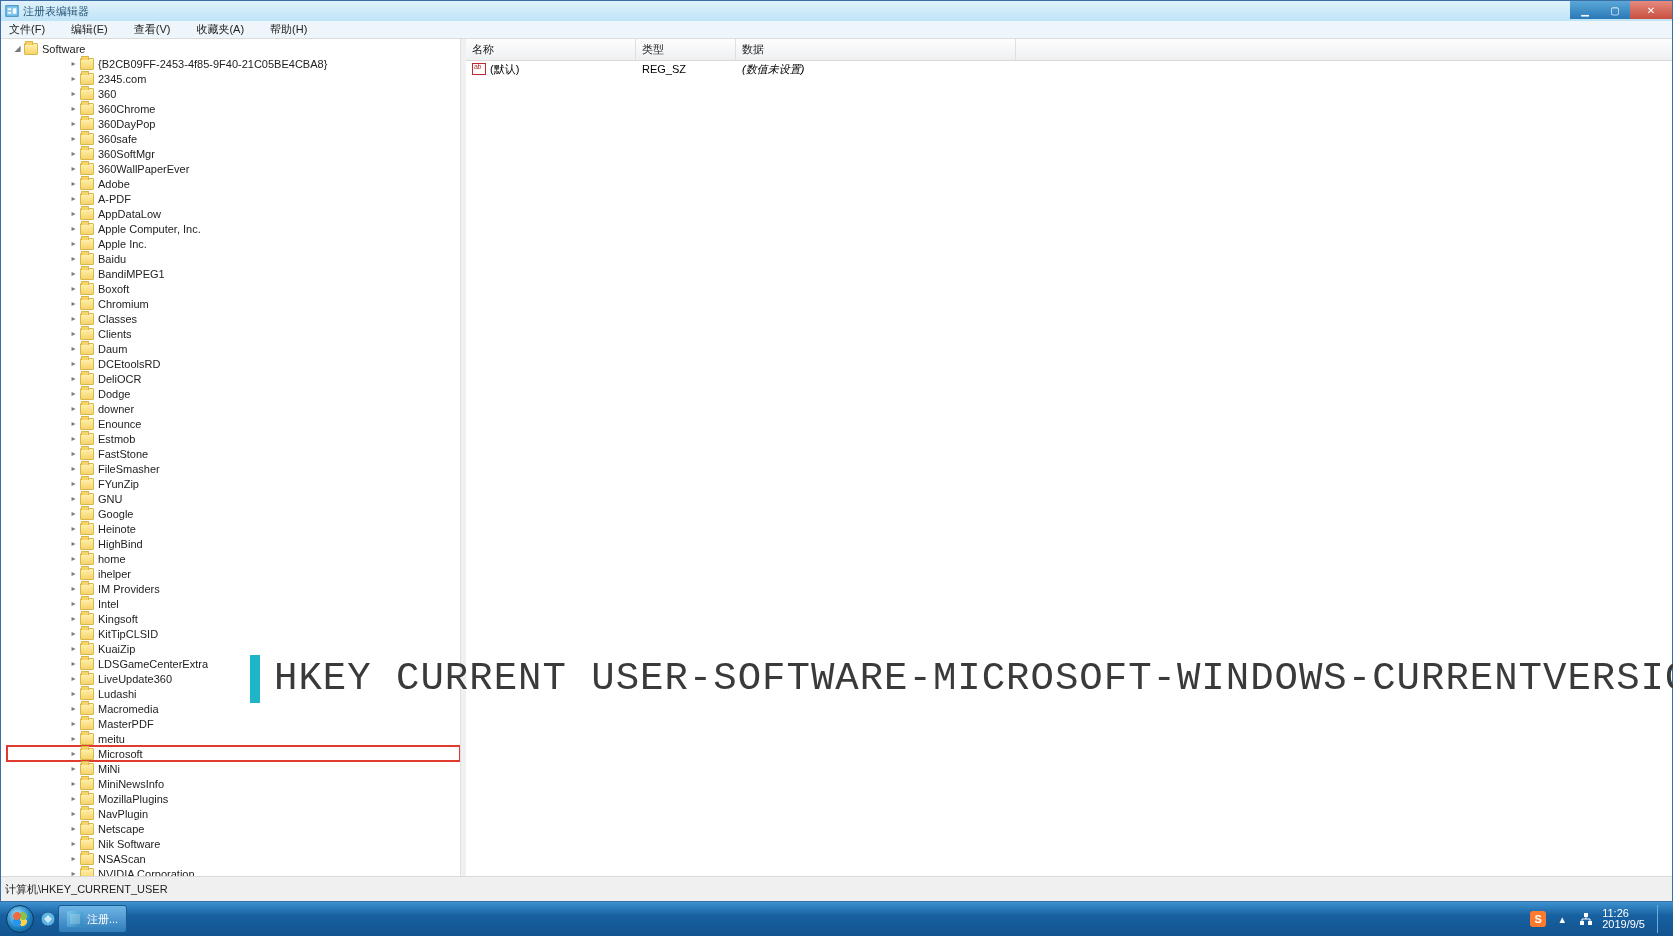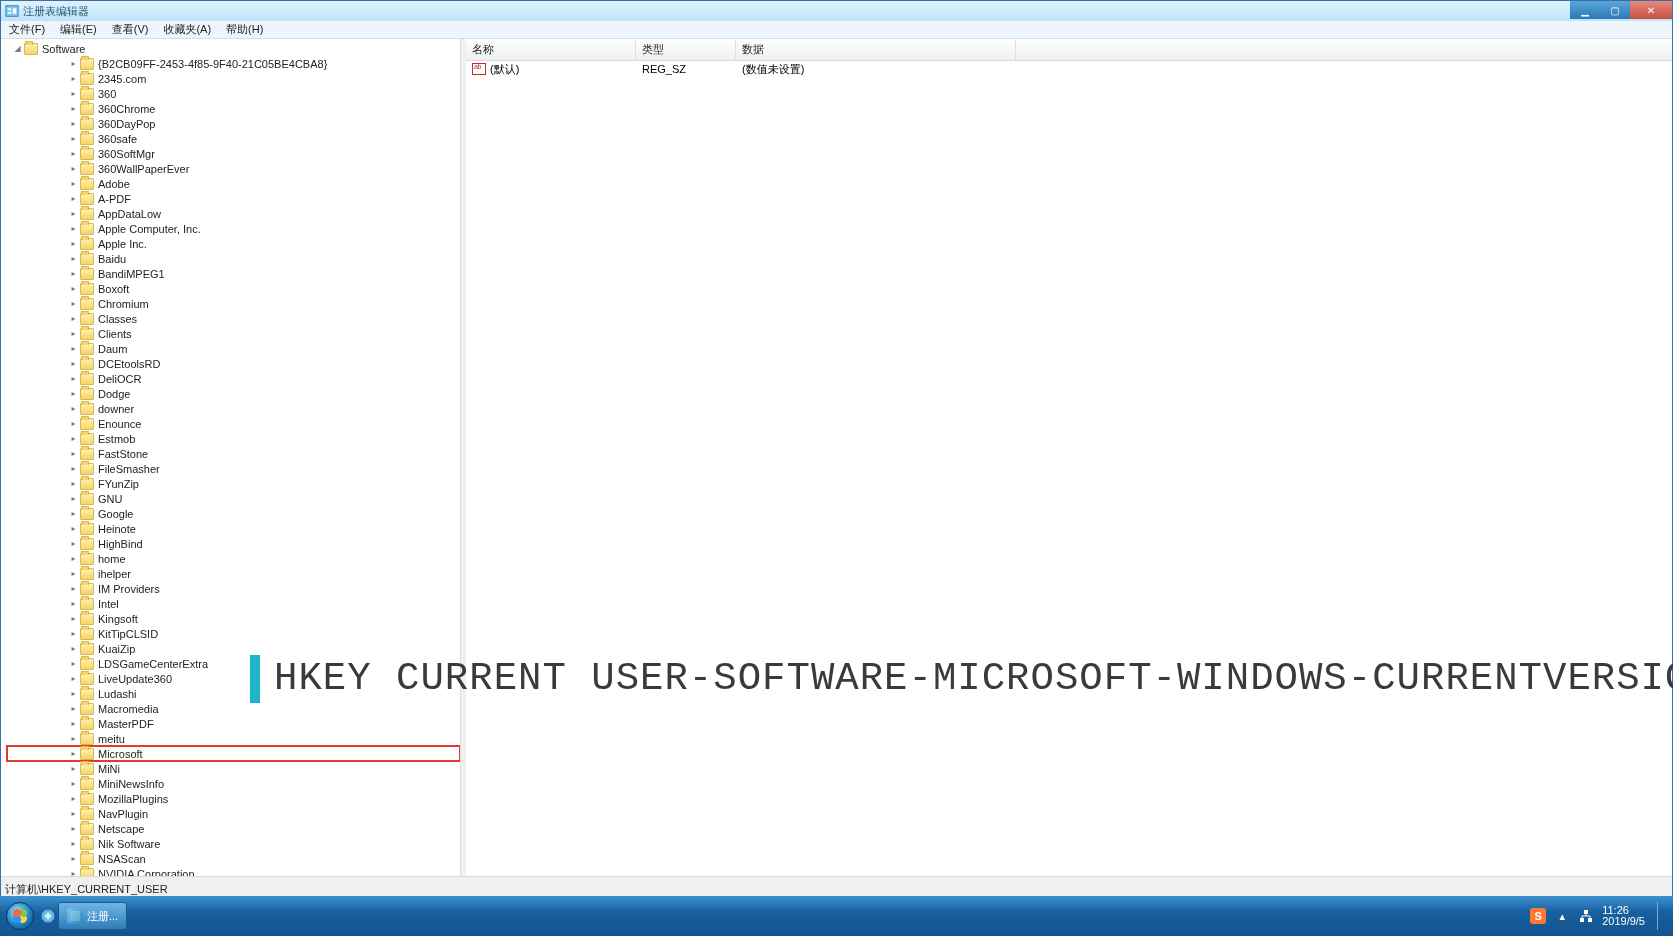--- a/index.html
+++ b/index.html
@@ -9,21 +9,21 @@
   .win { position:absolute; left:0; top:0; width:1673px; height:902px; background:#fff; border:1px solid #3a6ea5; display:flex; flex-direction:column; }
   .titlebar { height:20px; background:linear-gradient(to bottom,#dff2fb,#bfe4f7); display:flex; align-items:center; padding:0 4px; position:relative; }
   .titlebar .icon { width:14px; height:14px; margin-right:4px; display:flex; align-items:center; justify-content:center; }
   .titlebar .title { color:#2a5a7a; font-size:11px; }
   .winbtns { position:absolute; right:0; top:0; display:flex; height:18px; }
   .winbtn { width:30px; height:18px; display:flex; align-items:center; justify-content:center; color:#fff; font-size:10px; cursor:pointer; }
   .winbtn.min { background:linear-gradient(to bottom,#5ba7d8,#2a79b7); }
   .winbtn.max { background:linear-gradient(to bottom,#5ba7d8,#2a79b7); }
   .winbtn.close { background:linear-gradient(to bottom,#e48b7f,#c94f3f); width:42px; }
   
-  .menubar { height:18px; background:#eef6fb; display:flex; align-items:center; padding:0 4px; gap:7px; border-bottom:1px solid #dcdcdc; }
+  .menubar { height:18px; background:#eef6fb; display:flex; align-items:center; padding:0 4px; gap:18px; border-bottom:1px solid #dcdcdc; }
   .menuitem { padding:1px 4px; color:#222; cursor:pointer; }
   
   .client { flex:1; display:flex; position:relative; min-height:0; }
   .tree-pane { width:460px; background:#fff; overflow-y:auto; overflow-x:hidden; position:relative; border-right:1px solid #e0e0e0; }
   .tree { padding:2px 0 2px 6px; }
   .node { display:flex; align-items:center; height:15px; padding-left:34px; white-space:nowrap; cursor:pointer; color:#222; }
   .node .twist { width:9px; height:9px; margin-right:2px; display:inline-flex; align-items:center; justify-content:center; font-size:8px; color:#7a7a7a; }
   .node.root { padding-left:6px; }
   .node.sub  { padding-left:62px; }
   .folder { width:14px; height:12px; margin-right:4px; background:linear-gradient(to bottom,#fff2b2,#f7d36a); border:1px solid #d9b84a; border-radius:1px; position:relative; }
@@ -34,35 +34,35 @@
   .list-header { display:flex; height:22px; background:linear-gradient(to bottom,#fdfdfd,#eef0f2); border-bottom:1px solid #d9d9d9; }
   .col { padding:2px 6px; border-right:1px solid #e0e0e0; color:#222; display:flex; align-items:center; }
   .col.name { width:170px; }
   .col.type { width:100px; }
   .col.data { width:280px; }
   .list-body { flex:1; position:relative; }
   .row { display:flex; height:16px; align-items:center; }
   .cell { padding:0 6px; display:flex; align-items:center; }
   .cell.name { width:170px; }
   .cell.type { width:100px; }
-  .cell.data { width:280px; }
+  .cell.data { width:280px;font-style:italic; }
   .strval-icon { width:14px; height:12px; margin-right:4px; background:#fff; border:1px solid #c02c2c; position:relative; }
   .strval-icon::after { content:"ab"; position:absolute; font-size:7px; color:#c02c2c; left:1px; top:-1px; letter-spacing:-0.5px; }
   
   .statusbar { height:16px; background:#f0f0f0; border-top:1px solid #d9d9d9; font-size:11px; color:#222; display:flex; align-items:center; padding:12px 4px; }
   
   .tree-pane::-webkit-scrollbar { width:15px; }
   .tree-pane::-webkit-scrollbar-track { background:#f0f0f0; }
   .tree-pane::-webkit-scrollbar-thumb { background:#c7c7c7; border:1px solid #a0a0a0; border-radius:2px; }
   
   .overlay-text { position:absolute; left:250px; top:655px; display:flex; align-items:center; pointer-events:none; }
   .overlay-bar { width:10px; height:48px; background:#1fb5c9; margin-right:14px; }
   .overlay-text span { font-family:"Courier New",monospace; font-size:39px; color:#3a3a3a; letter-spacing:1px; white-space:nowrap; }
   
-  .taskbar { position:absolute; left:0; bottom:0; width:1673px; height:40px; background:linear-gradient(to bottom,#3e92d0,#1760a0 40%,#12548f); display:flex; align-items:center; }
+  .taskbar { position:absolute; left:0; bottom:0; width:1673px; height:34px; background:linear-gradient(to bottom,#3e92d0,#1760a0 40%,#12548f); display:flex; align-items:center; }
   .start { width:40px; height:34px; display:flex; align-items:center; justify-content:center; cursor:pointer; }
   .orb { width:28px; height:28px; border-radius:50%; background:radial-gradient(circle at 40% 35%,#a6e5ff,#1d7fc0 55%,#0b4f82); border:1px solid #0a3a5e; position:relative; }
   .orb::after{ content:""; position:absolute; inset:5px; background:
      radial-gradient(circle at 30% 30%,#f06b3e 0 25%,transparent 26%),
      radial-gradient(circle at 70% 30%,#8bc34a 0 25%,transparent 26%),
      radial-gradient(circle at 30% 70%,#2196f3 0 25%,transparent 26%),
      radial-gradient(circle at 70% 70%,#ffd24a 0 25%,transparent 26%);
      border-radius:50%; }
   .taskbtn { height:28px; margin:0 2px; padding:0 8px; display:flex; align-items:center; background:linear-gradient(to bottom,#6fb6e6,#2f7cba); border:1px solid #1a5a90; border-radius:3px; color:#fff; font-size:11px; cursor:pointer; gap:4px; }
   .taskbtn .ticon { width:16px; height:16px; background:linear-gradient(135deg,#78c7ec,#2f86bd); border-radius:2px; position:relative; }

